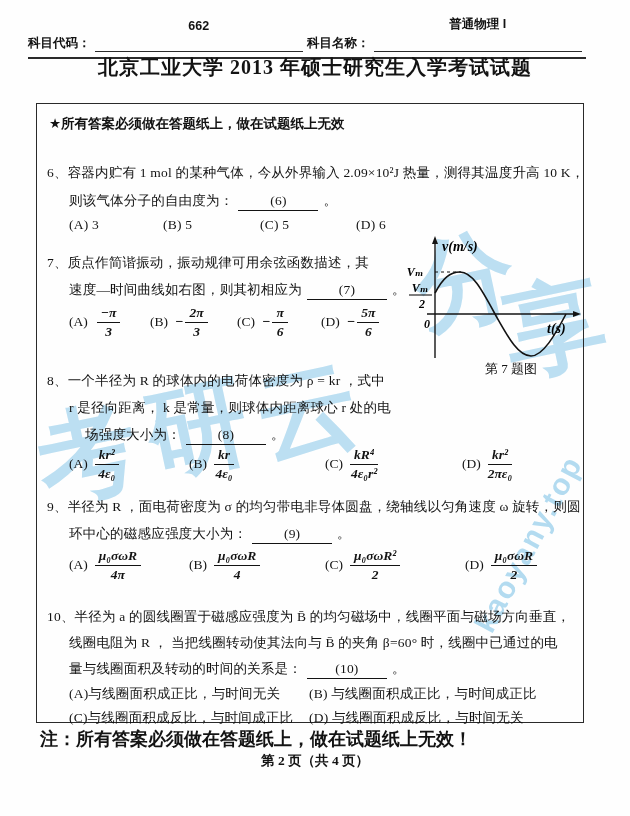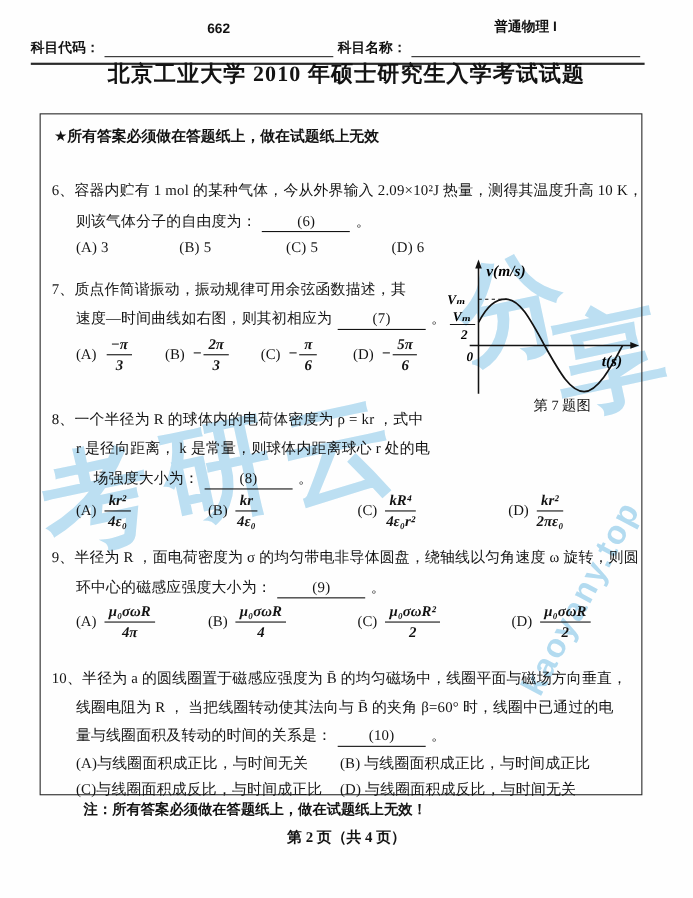--- a/index.html
+++ b/index.html
@@ -57,21 +57,21 @@
   .fig-caption{
     position:absolute;text-align:center;font-size:13px;width:120px;
   }
   svg text{font-family:"Liberation Serif","DejaVu Serif",serif;}
   .axis-label{font-size:14px;font-weight:bold;font-style:italic;}
   .tick-label{font-size:12px;font-weight:bold;font-style:italic;}
   
   .footnote{
     position:absolute;left:40px;top:727px;
     font-family:"Liberation Sans","DejaVu Sans",sans-serif;
-    font-weight:bold;font-size:13px;margin-left:36px;
+    font-weight:bold;font-size:18px;
   }
   .pageinfo{
     position:absolute;left:0;top:752px;width:630px;text-align:center;
     font-size:13.5px;font-weight:bold;
   }
   
   .wm{position:absolute;pointer-events:none;color:#a6d5ee;z-index:5;}
   .wm-char{
     font-size:100px;font-weight:bold;opacity:.75;
     transform:rotate(-12deg);
@@ -96,21 +96,21 @@
 
 <div class="content-layer">
 
   <div class="header">
     <span class="lbl">科目代码：</span>
     <span class="val">662</span>
     <span class="lbl">科目名称：</span>
     <span class="val">普通物理 I</span>
   </div>
 
-  <div class="title">北京工业大学 2010 年硕士研究生入学考试试题</div>
+  <div class="title">北京工业大学 2013 年硕士研究生入学考试试题</div>
 
   <div class="paper-box">
 
     <div class="abs notice" style="left:12px;top:11px;">★所有答案必须做在答题纸上，做在试题纸上无效</div>
 
     <div class="abs qline" style="left:10px;top:60px;">6、容器内贮有 1 mol 的某种气体，今从外界输入 2.09×10²J 热量，测得其温度升高 10 K，</div>
     <div class="abs qline" style="left:32px;top:88px;">
       <span>则该气体分子的自由度为：</span><span class="blank">(6)</span><span>。</span>
     </div>
     <div>

